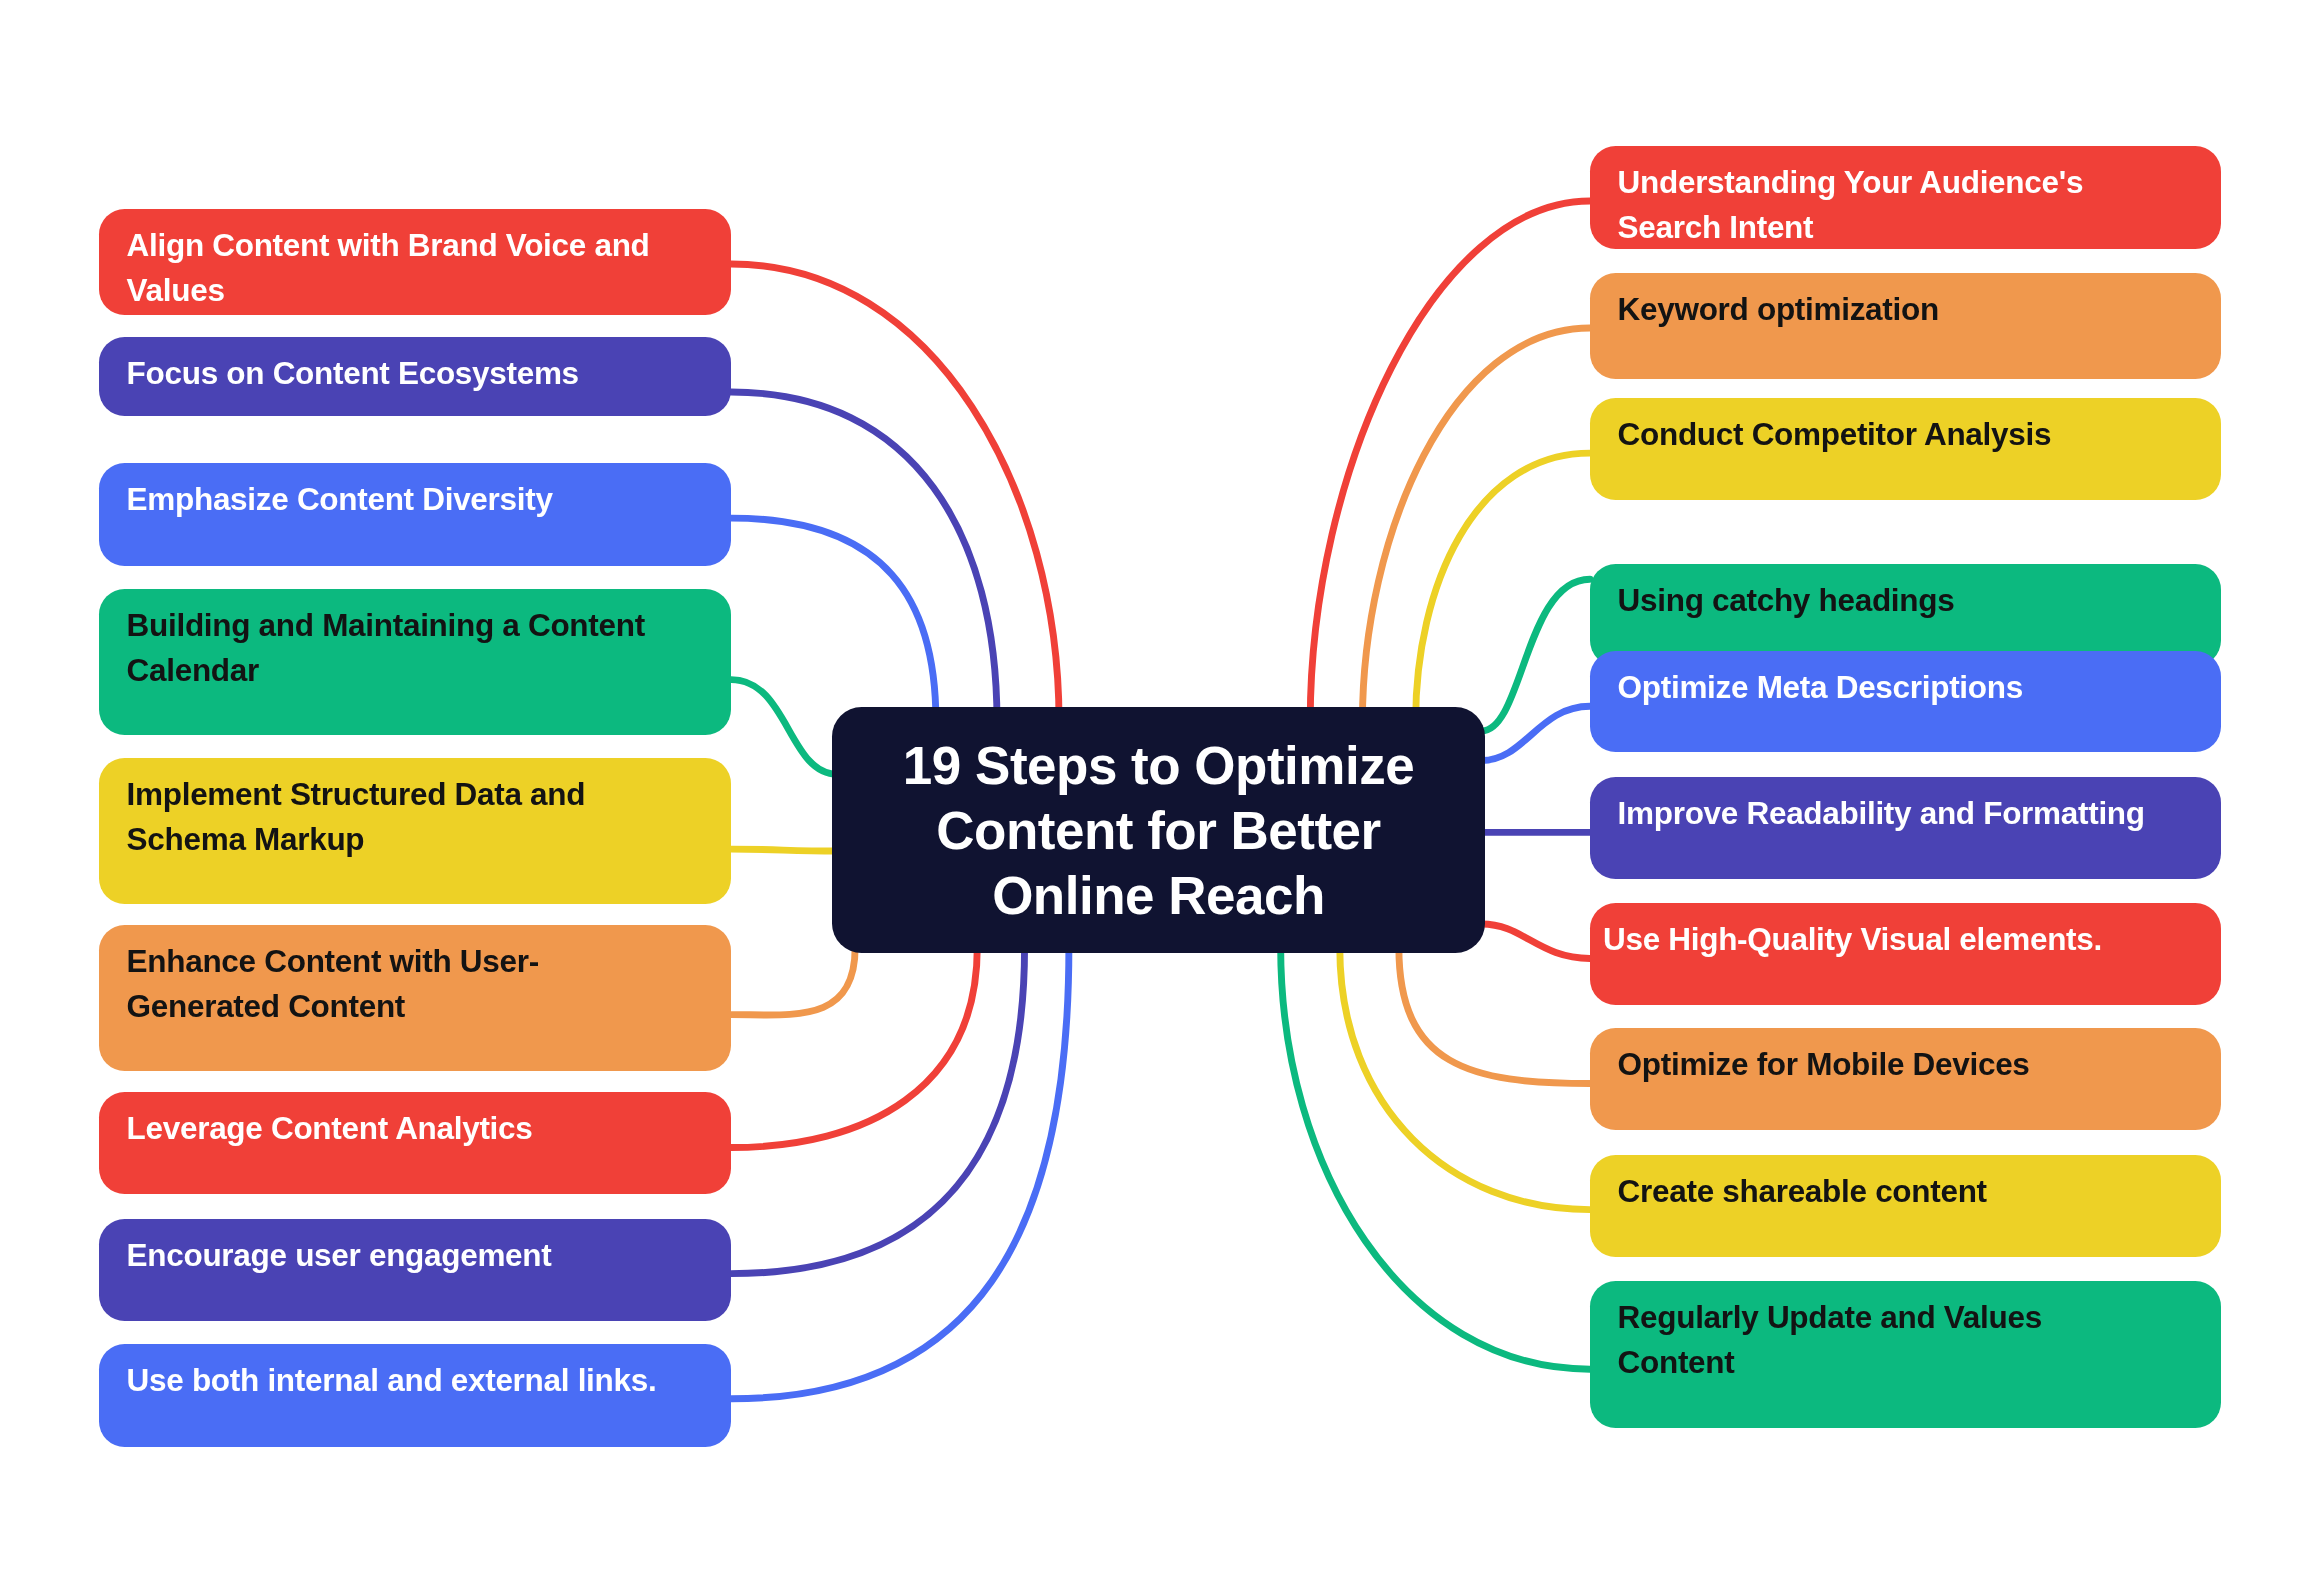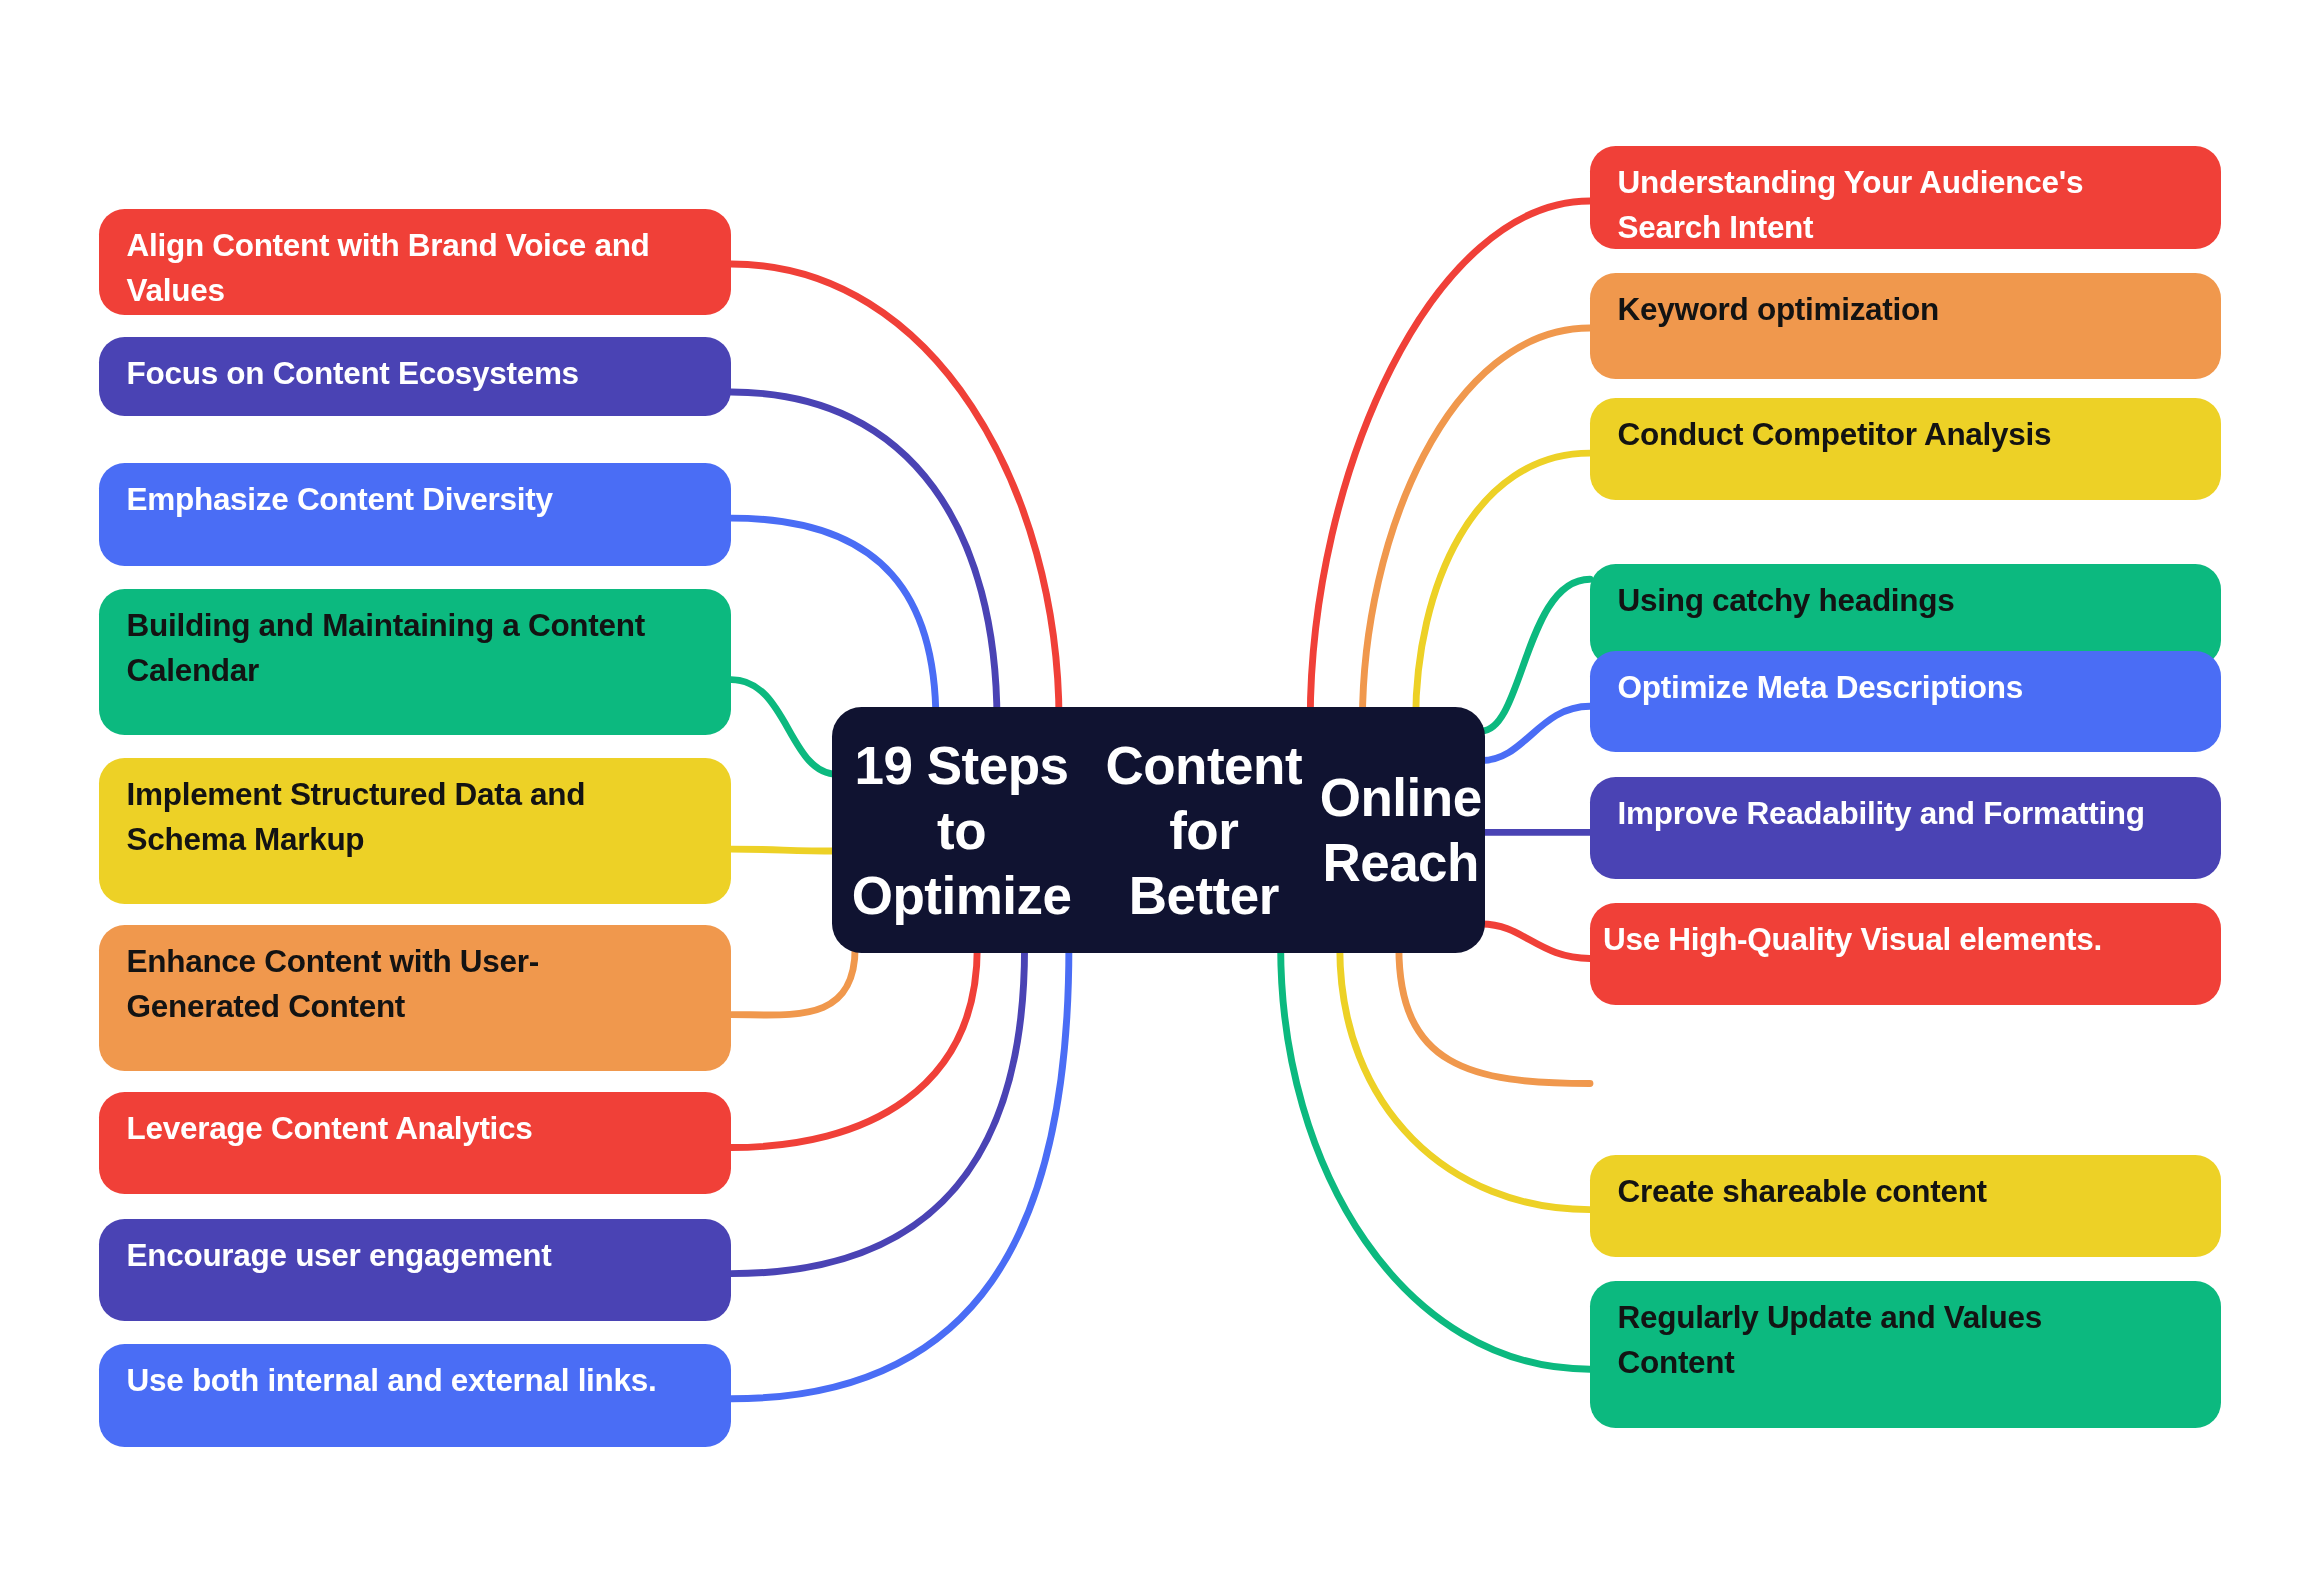--- a/index.html
+++ b/index.html
@@ -23,21 +23,21 @@
     letter-spacing:-0.3px;
   }
   .node .line{white-space:pre;}
   .node.light{color:#ffffff;}
   .node.dark{color:#131313;}
   #center-node{
     position:absolute;
     z-index:3;
     left:832px;top:707px;width:653px;height:246px;
     border-radius:29.6px;
-    display:flex;flex-direction:row;
+    display:flex;flex-direction:column;
     align-items:center;justify-content:center;
     font-weight:700;
     font-size:53px;
     line-height:65px;
     letter-spacing:-0.5px;
     color:#ffffff;
     text-align:center;
   }
 </style>
 </head>
@@ -116,20 +116,23 @@
     </div>
     <div class="node light" style="left: 1590px; top: 651px; width: 631px; height: 101px; background: rgb(74, 109, 245);">
       <div class="line">Optimize Meta Descriptions</div>
     </div>
     <div class="node light" style="left: 1590px; top: 777px; width: 631px; height: 102px; background: rgb(74, 67, 180);">
       <div class="line">Improve Readability and Formatting</div>
     </div>
     <div class="node light" style="left: 1590px; top: 903px; width: 631px; height: 102px; background: rgb(240, 64, 56); padding-left: 13px;">
       <div class="line">Use High-Quality Visual elements.</div>
     </div>
+    <div class="node dark" style="left: 1590px; top: 1028px; width: 631px; height: 102px; background: rgb(240, 152, 77);">
+      <div class="line">Optimize for Mobile Devices</div>
+    </div>
     <div class="node dark" style="left: 1590px; top: 1155px; width: 631px; height: 102px; background: rgb(237, 209, 38);">
       <div class="line">Create shareable content</div>
     </div>
     <div class="node dark" style="left: 1590px; top: 1281px; width: 631px; height: 147px; background: rgb(12, 185, 127);">
       <div class="line">Regularly Update and Values</div>
       <div class="line">Content</div>
     </div>
   </div>
 
 

